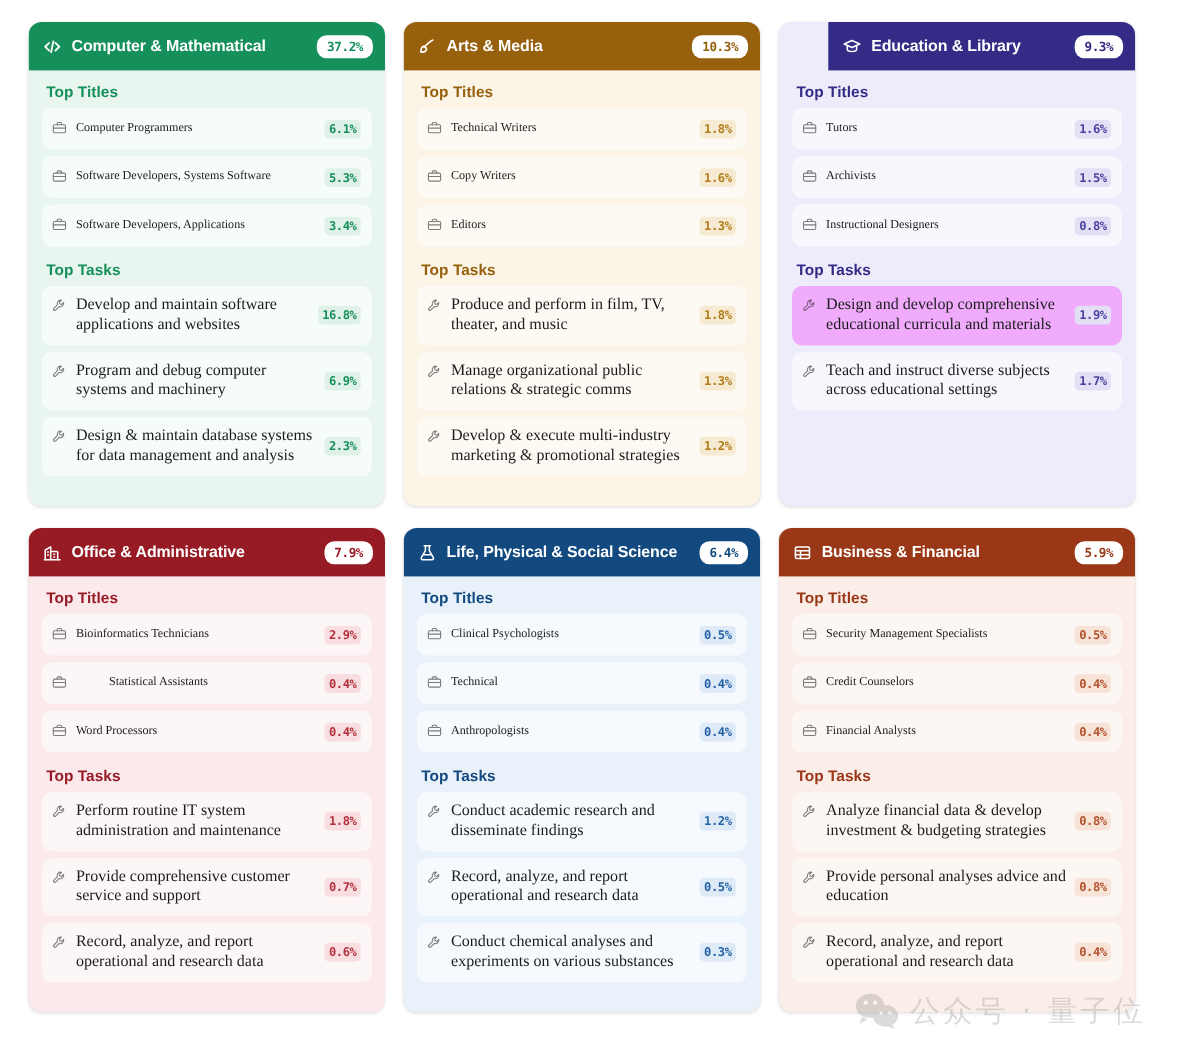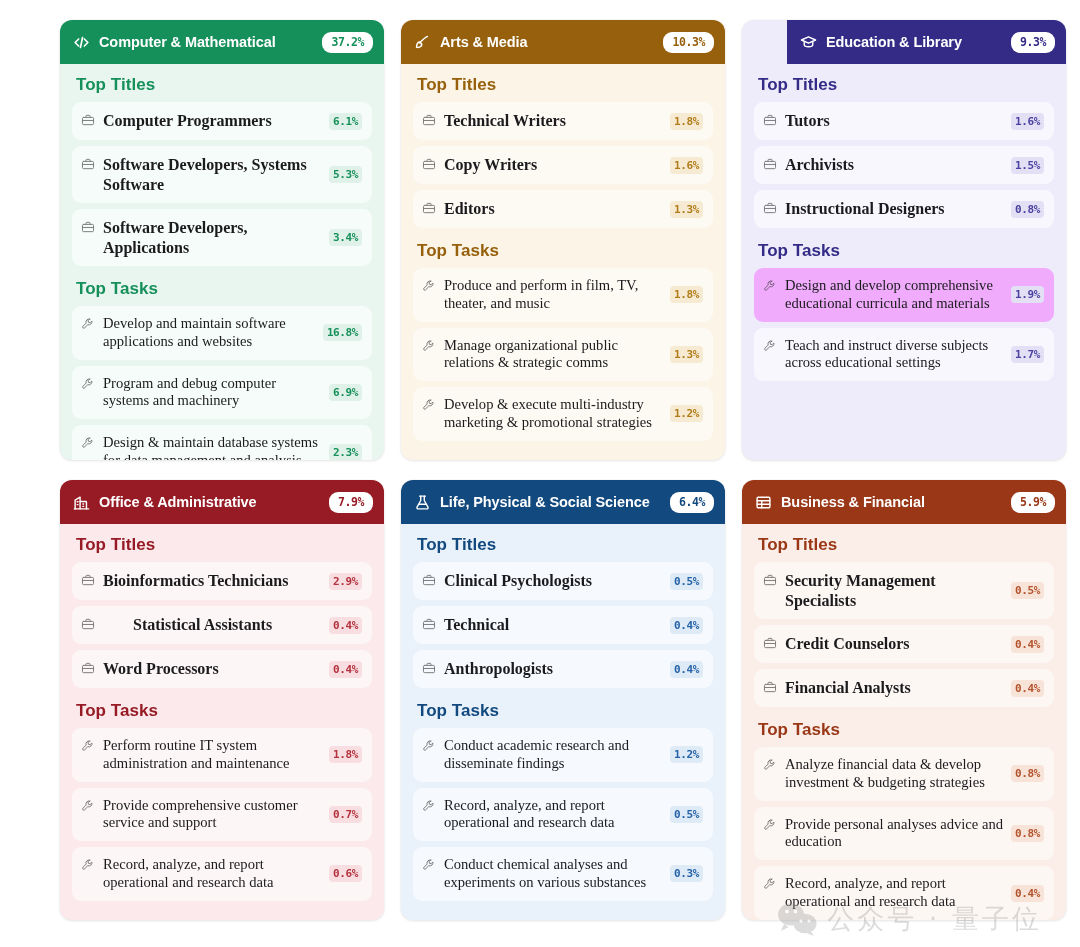--- a/index.html
+++ b/index.html
@@ -9,21 +9,21 @@
     background: #ffffff;
     font-family: "Liberation Sans", sans-serif;
     overflow: hidden;
   }
   .grid {
     display: grid;
     grid-template-columns: repeat(3, 324px);
     grid-template-rows: 440px 440px;
     column-gap: 17px;
     row-gap: 20px;
-    padding: 20px 32px 0 60px;
+    padding: 20px 32px 0 26px;
     position: relative;
   }
   .card {
     border-radius: 12px;
     overflow: hidden;
     display: flex;
     flex-direction: column;
     box-shadow: 0 1px 3px rgba(0,0,0,0.09), 0 0 0 1px rgba(0,0,0,0.02);
   }
   .card-header {
@@ -56,21 +56,21 @@
     font-size: 11.5px;
     font-weight: bold;
     letter-spacing: -0.4px;
     flex: 0 0 auto;
   }
   .card-body {
     flex: 1 1 auto;
     padding: 11px 12px 13px;
   }
   .section-label {
-    font-size: 17px;
+    font-size: 14px;
     font-weight: bold;
     margin: 0 0 7px 4px;
     letter-spacing: 0.05px;
   }
   .section-label.tasks { margin-top: 13px; }
   .row {
     display: flex;
     align-items: center;
     border-radius: 9px;
     padding: 9px 10px 9px 9px;
@@ -87,21 +87,21 @@
   }
   .row-icon svg { width: 14px; height: 14px; display: block; }
   .row-text {
     flex: 1 1 auto;
     font-family: "Liberation Serif", serif;
     font-size: 15px;
     line-height: 1.22;
     color: #1b1b1d;
     padding-right: 6px;
   }
-  .row.title-row .row-text { font-weight: bold; font-size: 16px; }
+  .row.title-row .row-text { font-weight: normal; font-size: 11px; }
   .row.task-row .row-text { font-weight: normal; font-size: 14.6px; }
   .row-pct {
     flex: 0 0 auto;
     font-family: "DejaVu Sans Mono", monospace;
     font-size: 11px;
     font-weight: bold;
     letter-spacing: -0.4px;
     white-space: nowrap;
     align-self: center;
   }

